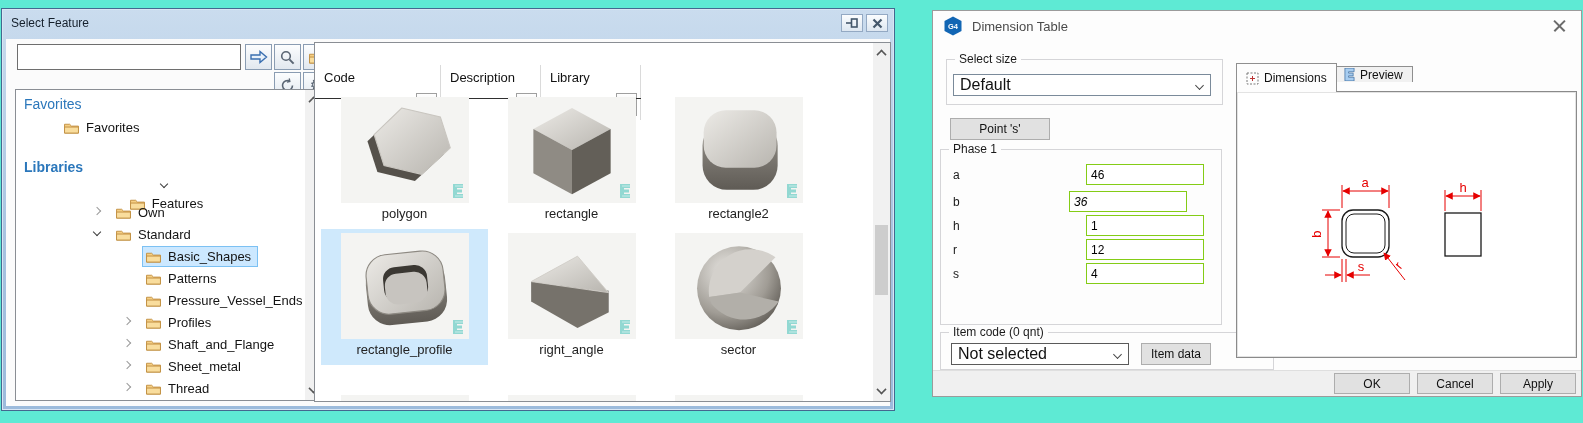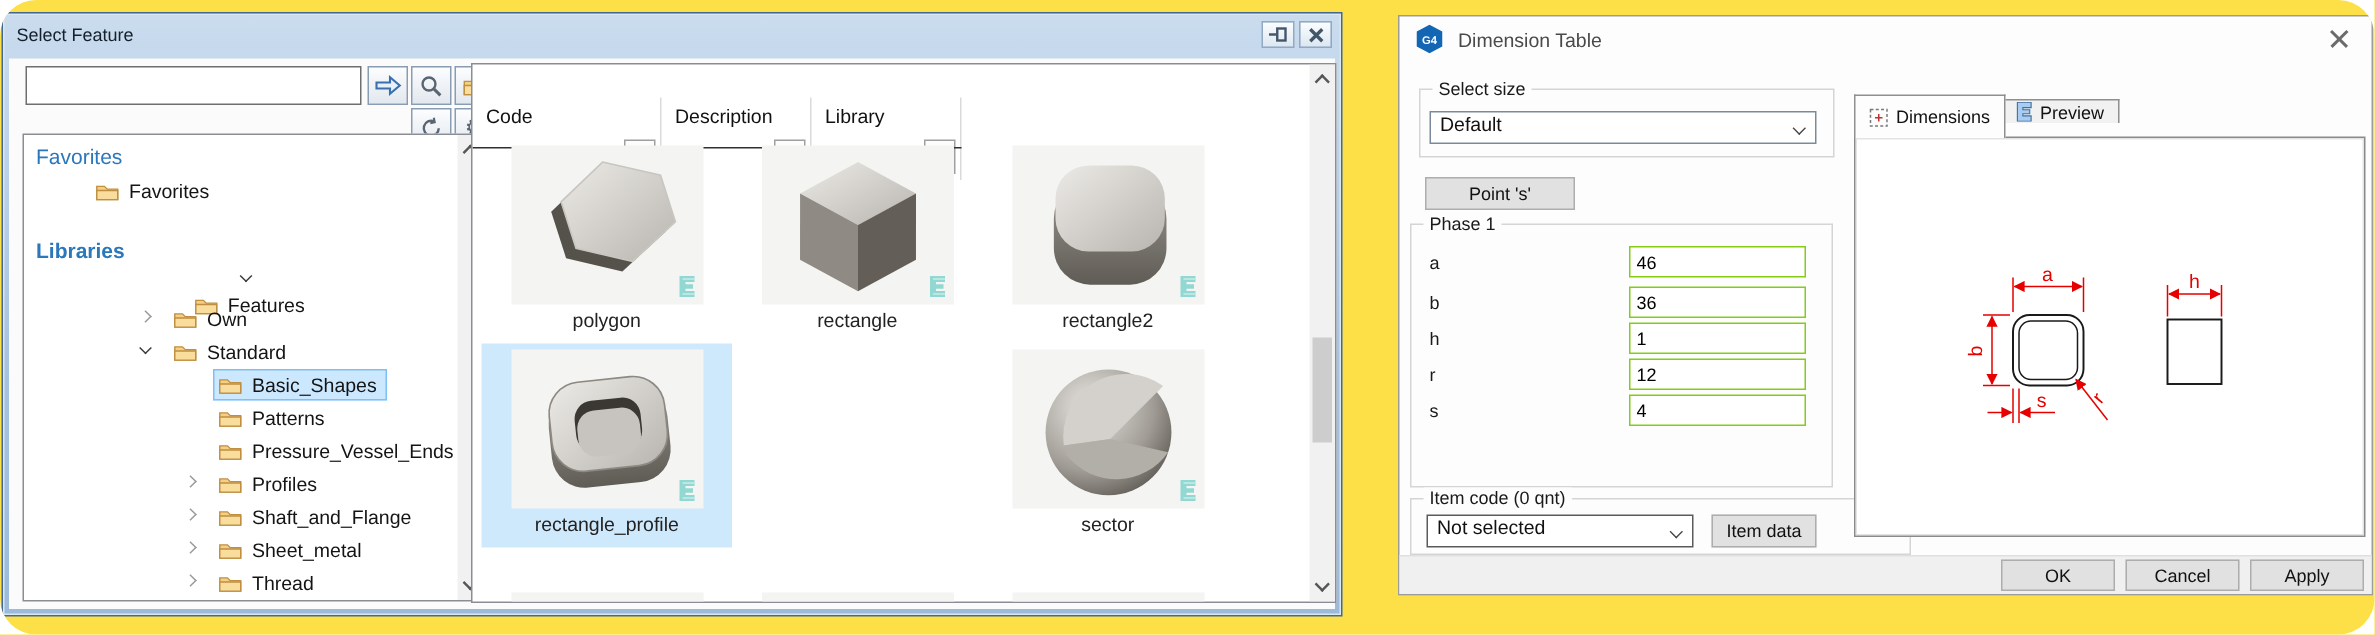--- a/index.html
+++ b/index.html
@@ -1,17 +1,17 @@
 <!DOCTYPE html>
 <html><head>
 <meta charset="utf-8">
 <style>
   * { margin:0; padding:0; box-sizing:border-box; }
   body { background:#ffffff; font-family:"Liberation Sans", sans-serif; }
-  #stage { position:relative; width:1583px; height:423px; background:#fde047; overflow:hidden;border-radius:24px; }
+  #stage { position:relative; width:1583px; height:423px; background:#5eead4; overflow:hidden; }
 
   
   #selwin { position:absolute; left:1px; top:8px; width:894px; height:403px;
     border:1px solid #44688f; background:linear-gradient(180deg,#cadcee,#a6c2e0 60%,#9cbbdc);
     box-shadow:inset 0 0 0 1px #d9e6f4; }
   .titlebar { height:28px; display:flex; align-items:center; padding:0 6px 0 9px;
     font-size:12px; color:#15202c; }
   .tb-btns { margin-left:auto; display:flex; gap:3px; }
   .tb-btn { width:22px; height:18px; border:1px solid #93a9c3;
     background:linear-gradient(#fbfdfe,#dde7f1); display:flex; align-items:center; justify-content:center; cursor:pointer; }
@@ -65,22 +65,22 @@
   #dimwin { position:absolute; left:932px; top:10px; width:650px; height:387px;
     background:#fdfdfd; border:1px solid #9b9b9b; }
   .dim-title { height:30px; display:flex; align-items:center; padding:0 12px 0 10px; font-size:13px; color:#4a4a4a; }
   .dim-close { margin-left:auto; width:18px; height:18px; position:relative; cursor:pointer; }
   .dim-close i, .dim-close b { position:absolute; left:1px; top:8px; width:15px; height:1.6px; background:#6b6b6b; }
   .dim-close i { transform:rotate(45deg); } .dim-close b { transform:rotate(-45deg); }
   .g4hex { margin-right:9px; }
 
   .groupbox { position:absolute; border:1px solid #d5d5d8; }
   .gb-legend { position:absolute; top:-8px; left:8px; background:#fdfdfd; padding:0 4px; font-size:12px; color:#1a1a1a; }
-  .combo { position:absolute; height:22px; border:1px solid #7a8a9a; background:#fff; font-size:13px;
-    display:flex; padding:0 22px 0 6px; color:#111; cursor:pointer; }
+  .combo { position:absolute; height:22px; border:1px solid #7a8a9a; background:#fff; font-size:16px;
+    display:flex; align-items:center; padding:0 22px 0 6px; color:#111; cursor:pointer; }
   .combo-chev { position:absolute; right:7px; top:7px; width:7px; height:7px;
     border-right:1.4px solid #444; border-bottom:1.4px solid #444; transform:rotate(45deg) scale(.9); }
   .winbtn { border:1px solid #adadad; background:#e1e1e1; font-size:12px; color:#111;
     display:flex; align-items:center; justify-content:center; cursor:pointer; font-family:"Liberation Sans",sans-serif; }
   .fld-label { position:absolute; left:19px; font-size:12px; color:#1a1a1a; }
   .fld-input { position:absolute; left:152px; width:118px; height:21px; border:1px solid #84cc16;
     font-size:12px; padding:0 4px; font-family:"Liberation Sans",sans-serif; }
 
   .tab { position:absolute; display:flex; align-items:center; gap:5px; font-size:12px; color:#111;
     border:1px solid #8f8f8f; border-bottom:none; background:#fdfdfd; padding:0 9px; cursor:pointer; }
@@ -375,20 +375,33 @@
                 <rect x="36" y="30" width="40" height="31" rx="11" fill="#3b3833"></rect>
                 <rect x="37" y="36" width="38" height="28" rx="11" fill="#c7c4bf"></rect>
               </g>
             </svg>
             <svg class="badge" width="12" height="14" viewBox="0 0 12 14">
                 <use href="#badgeE"></use>
               </svg>
           </div>
           <div class="tlabel">rectangle_profile</div>
         </div>
+        <div class="gcell" style="left:173px; top:186px;">
+          <div class="thumb">
+            <svg width="128" height="106" viewBox="0 0 110 96">
+              <polygon points="18,62 60,39 88,72 88,52" fill="#55514b"></polygon>
+              <polygon points="18,44 88,54 88,72 60,86 18,62" fill="#76726b"></polygon>
+              <polygon points="18,44 60,21 88,54" fill="url(#gTop)" stroke="#cfccc6" stroke-width="0.8"></polygon>
+            </svg>
+            <svg class="badge" width="12" height="14" viewBox="0 0 12 14">
+                <use href="#badgeE"></use>
+              </svg>
+          </div>
+          <div class="tlabel">right_angle</div>
+        </div>
         <div class="gcell" style="left:340px; top:186px;">
           <div class="thumb">
             <svg width="128" height="106" viewBox="0 0 110 96">
               <circle cx="55" cy="50" r="38" fill="url(#gSphere)"></circle>
               <path d="M28,58 A38,38 0 0 1 88,22 L56,54 z" fill="#d4d1cc"></path>
               <path d="M28,58 L56,54 L91,62 A38,38 0 0 1 30,64 z" fill="#b2afa9"></path>
             </svg>
             <svg class="badge" width="12" height="14" viewBox="0 0 12 14">
                 <use href="#badgeE"></use>
               </svg>
@@ -436,21 +449,21 @@
       </div>
     </div>
 
     <div class="winbtn" style="position:absolute; left:17px; top:107px; width:100px; height:22px;">Point 's'</div>
 
     <div class="groupbox" style="left:7px; top:138px; width:282px; height:176px;">
       <span class="gb-legend">Phase 1</span>
       <span class="fld-label" style="top:18px; left:12px;">a</span>
       <input class="fld-input" style="top: 14px; left: 145px;" value="46">
       <span class="fld-label" style="top:45px; left:12px;">b</span>
-      <input class="fld-input" style="top: 41px; left: 145px;" value="36">
+      <input class="fld-input" style="top: 41px; left: 128px; font-style: italic;" value="36">
       <span class="fld-label" style="top:69px; left:12px;">h</span>
       <input class="fld-input" style="top: 65px; left: 145px;" value="1">
       <span class="fld-label" style="top:93px; left:12px;">r</span>
       <input class="fld-input" style="top: 89px; left: 145px;" value="12">
       <span class="fld-label" style="top:117px; left:12px;">s</span>
       <input class="fld-input" style="top: 113px; left: 145px;" value="4">
     </div>
 
     <div class="groupbox" style="left:7px; top:321px; width:334px; height:38px;">
       <span class="gb-legend">Item code (0 qnt)</span>

